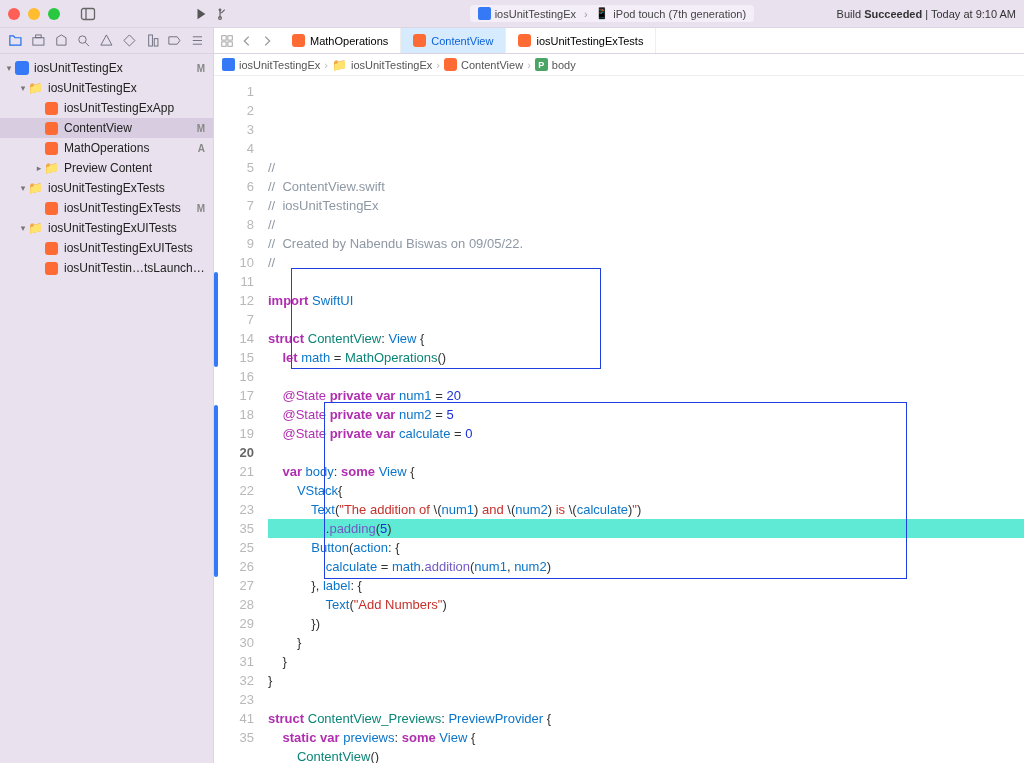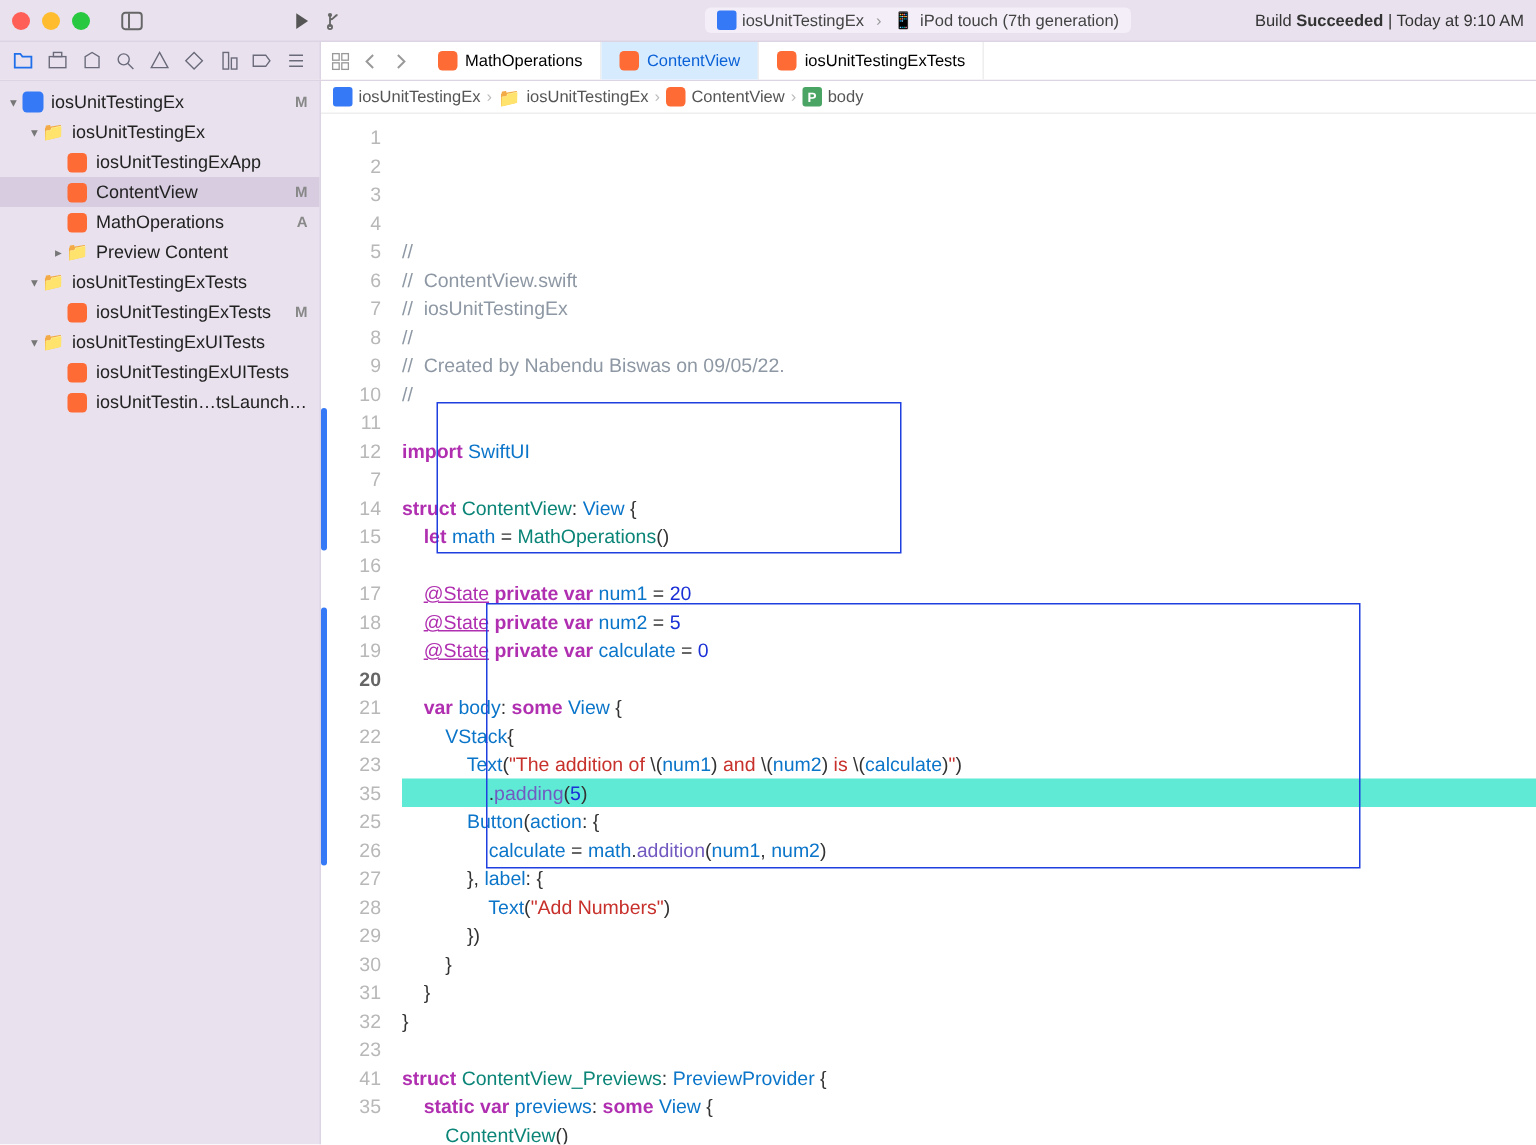--- a/index.html
+++ b/index.html
@@ -66,21 +66,21 @@
 .ln.cur { font-weight: 600; color: #666; }
 
 
 .cm { color: #8e98a4; } 
 .kw { color: #b02fb0; font-weight: 600; } 
 .tp { color: #0b75c9; } 
 .tpd { color: #0b8577; } 
 .fn { color: #725ac1; } 
 .num { color: #1a2fd6; }
 .str { color: #c7302b; }
-.att { color: #b02fb0; text-decoration: underline; } 
+.att { color: #b02fb0; } 
 .id { color: #0b8577; } 
 
 .frame { position: absolute; border: 1.5px solid #1f3fe0; pointer-events: none; }
 .frame1 { top: 192px; left: 27px; width: 310px; height: 101px; }
 .frame2 { top: 326px; left: 60px; width: 583px; height: 177px; }
 
 svg { display: block; }
 </style>
 </head>
 <body>

